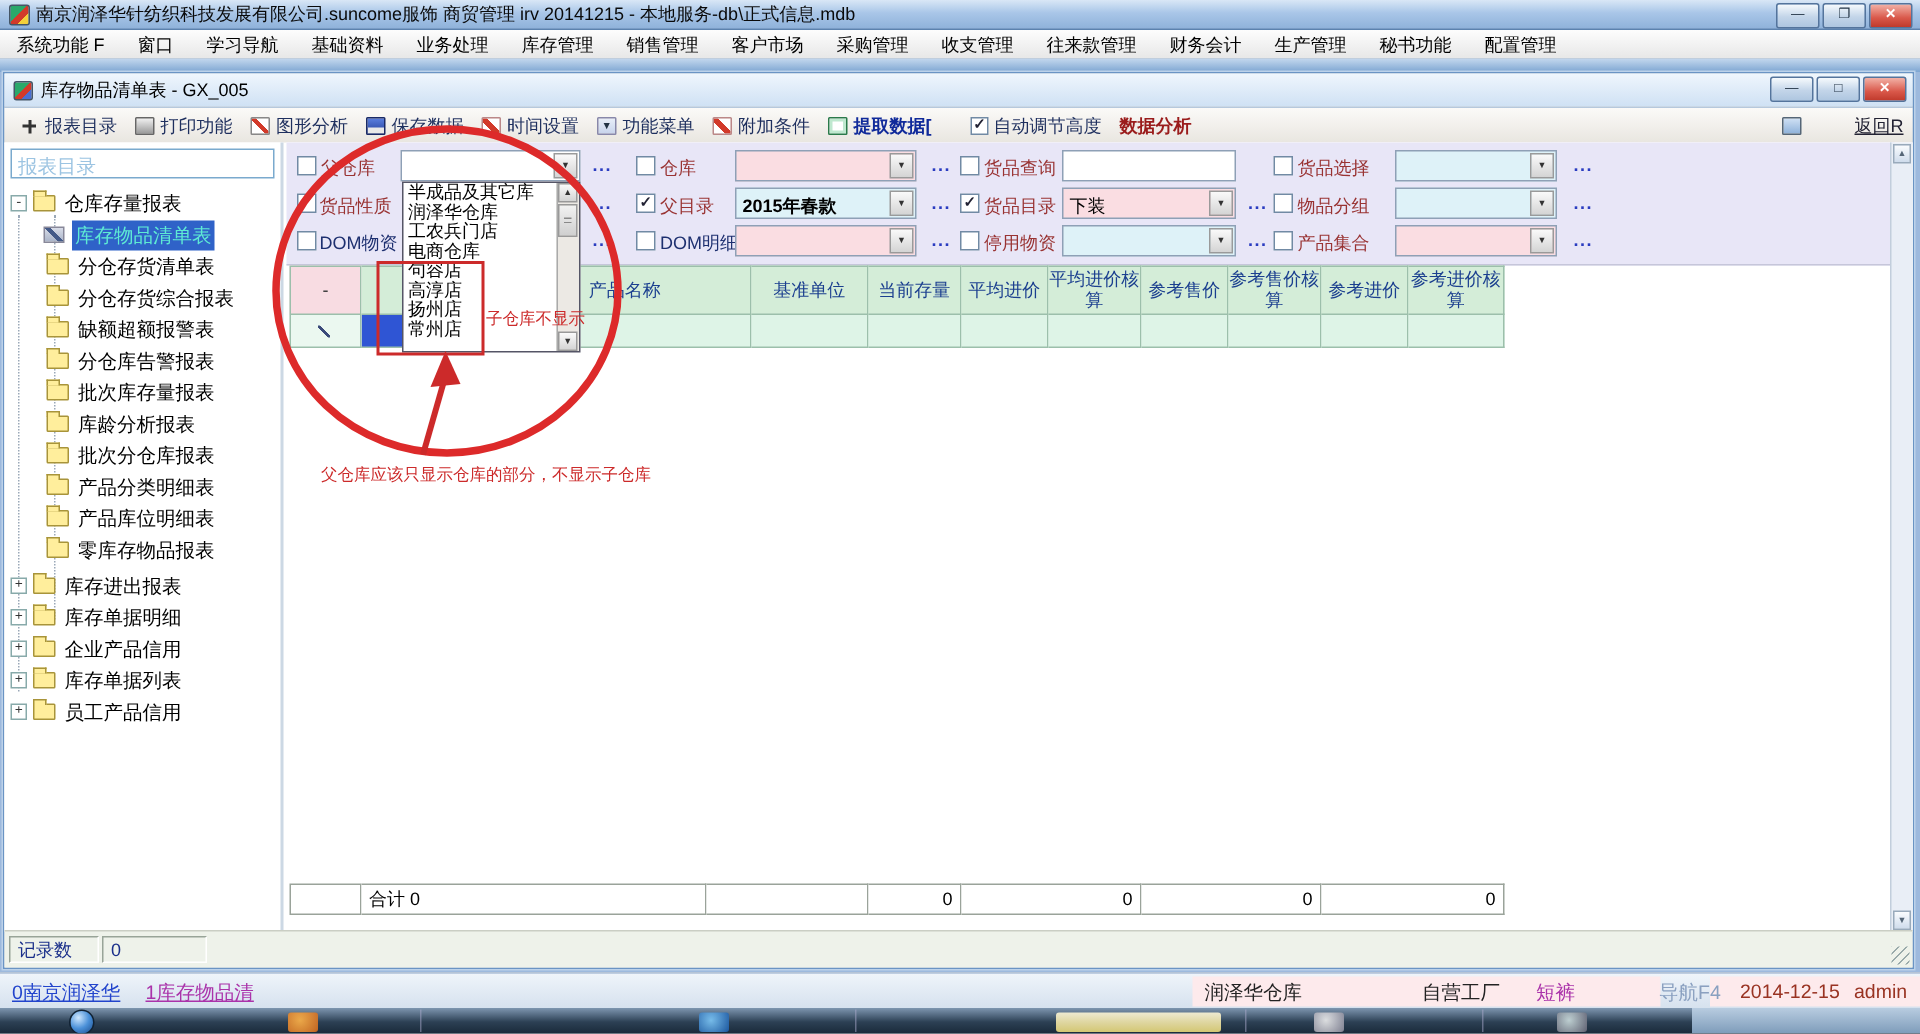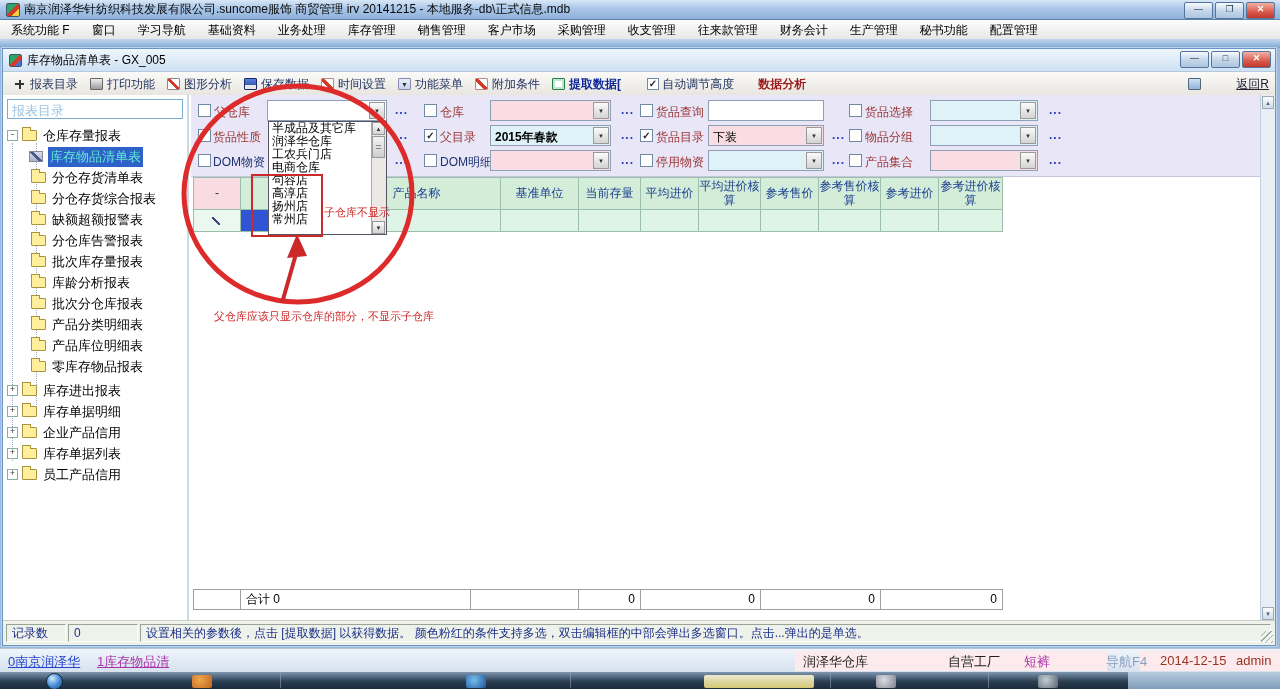--- a/index.html
+++ b/index.html
@@ -221,21 +221,21 @@
         </span>
       <span class="tb-item">
           <span class="icn icn-pen"></span>
           <span>附加条件</span>
         </span>
       <span class="tb-item bold">
           <span class="icn icn-extract"></span>
           <span>提取数据[</span>
         </span>
       <span class="tb-item" style="margin-left:14px"><span class="cbx checked"></span>&nbsp;<span>自动调节高度</span></span>
-      <span class="tb-item red" style="margin-left:12px">
+      <span class="tb-item red" style="">
           <span>数据分析</span>
         </span>
       <span class="ret">
           <span class="icn icn-nav"></span>
           <span>返回R</span>
         </span>
     </div>
 
     <div class="content">
 
@@ -460,21 +460,20 @@
         <div class="vscroll">
           <span class="vs-arrow" style="top:1px">▲</span>
           <span class="vs-arrow" style="bottom:1px">▼</span>
         </div>
       </div>
     </div>
 
     <div class="inner-status">
       <span class="scell" style="left:3px;width:60px">记录数</span>
       <span class="scell" style="left:65px;width:70px">0</span>
-      <span class="scell" style="left:137px;right:4px">设置相关的参数後，点击 [提取数据] 以获得数据。 颜色粉红的条件支持多选，双击编辑框的中部会弹出多选窗口。点击...弹出的是单选。</span>
       <span class="grip"></span>
     </div>
   </div>
 
   <div class="linkbar">
     <span class="pinkzone" style="left:795px;width:312px"></span>
     <span class="pinkzone" style="left:1140px;width:140px"></span>
     <span class="lb-text" style="left:8px;color:#2244cc;text-decoration:underline">0南京润泽华</span>
     <span class="lb-text" style="left:97px;color:#aa33aa;text-decoration:underline">1库存物品清</span>
     <span class="lb-text" style="left:803px;color:#222">润泽华仓库</span>

